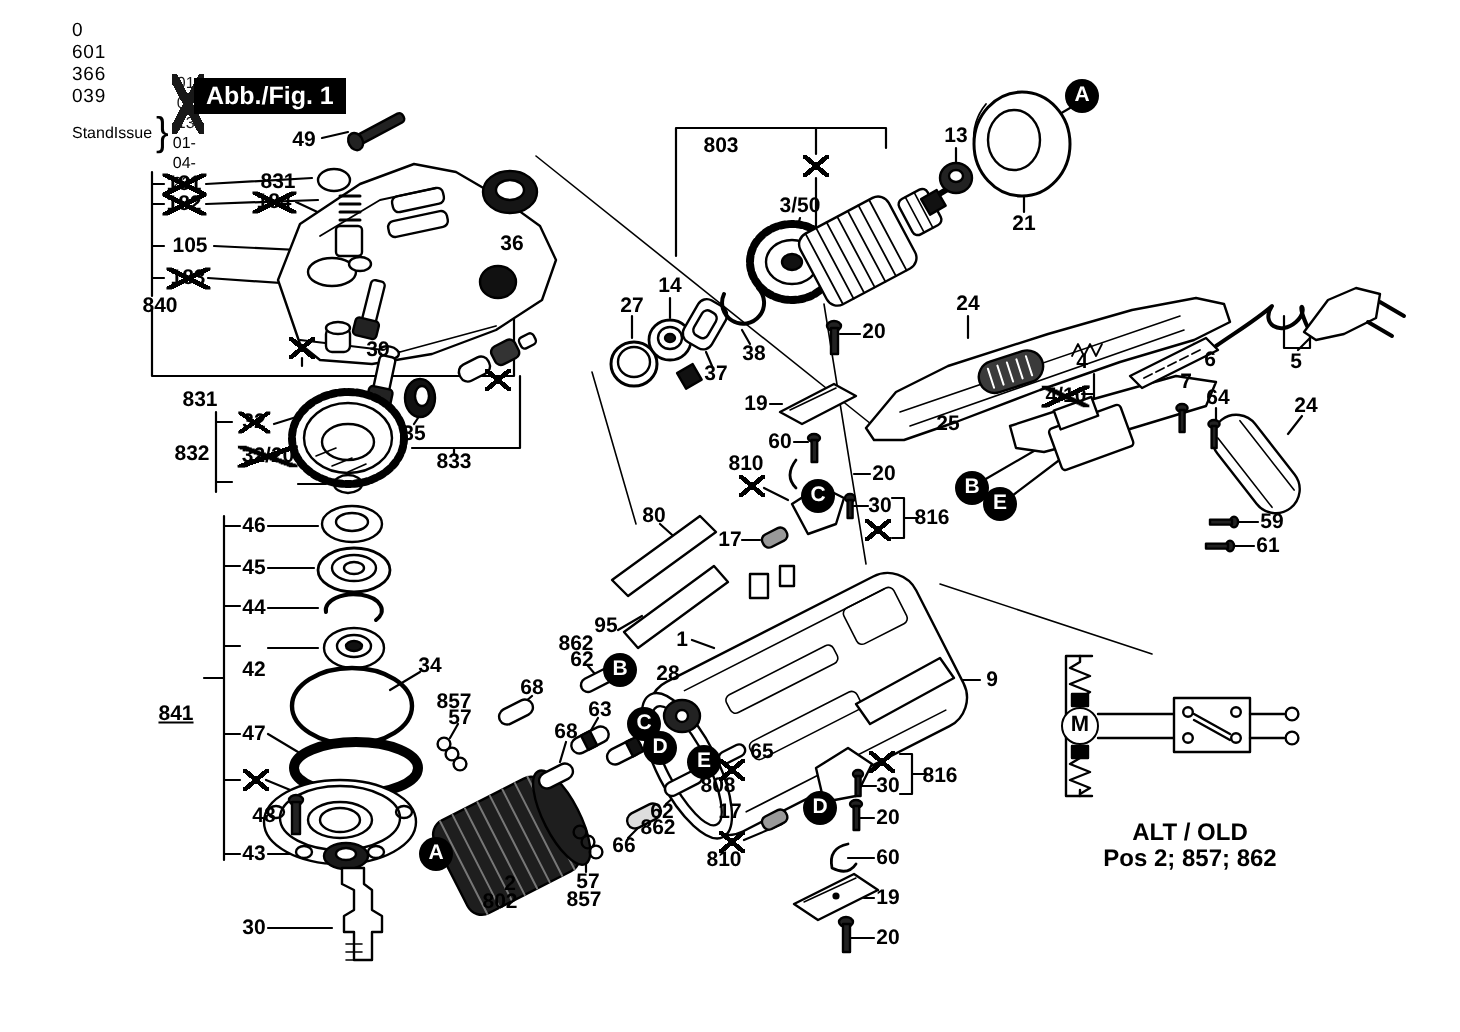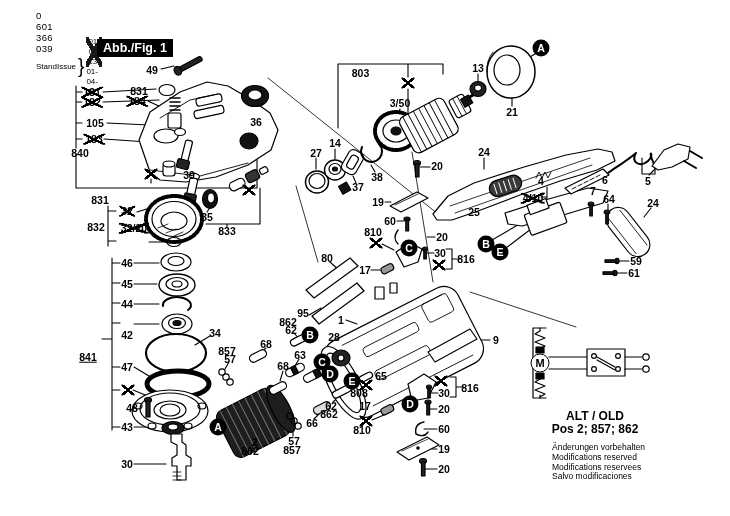--- a/index.html
+++ b/index.html
@@ -499,19 +499,13 @@
         <span>01-04-23</span>
       </div>
     </div>
   </div>
   <div class="figbadge">Abb./Fig. 1</div>
 
   <div class="altold">
     <div>ALT / OLD</div>
     <div>Pos 2; 857; 862</div>
   </div>
-  <div class="notices">
-    <div>Änderungen vorbehalten</div>
-    <div>Modifications reserved</div>
-    <div>Modifications reservees</div>
-    <div>Salvo modificaciones</div>
-  </div>
 </div>
 
 </body></html>

